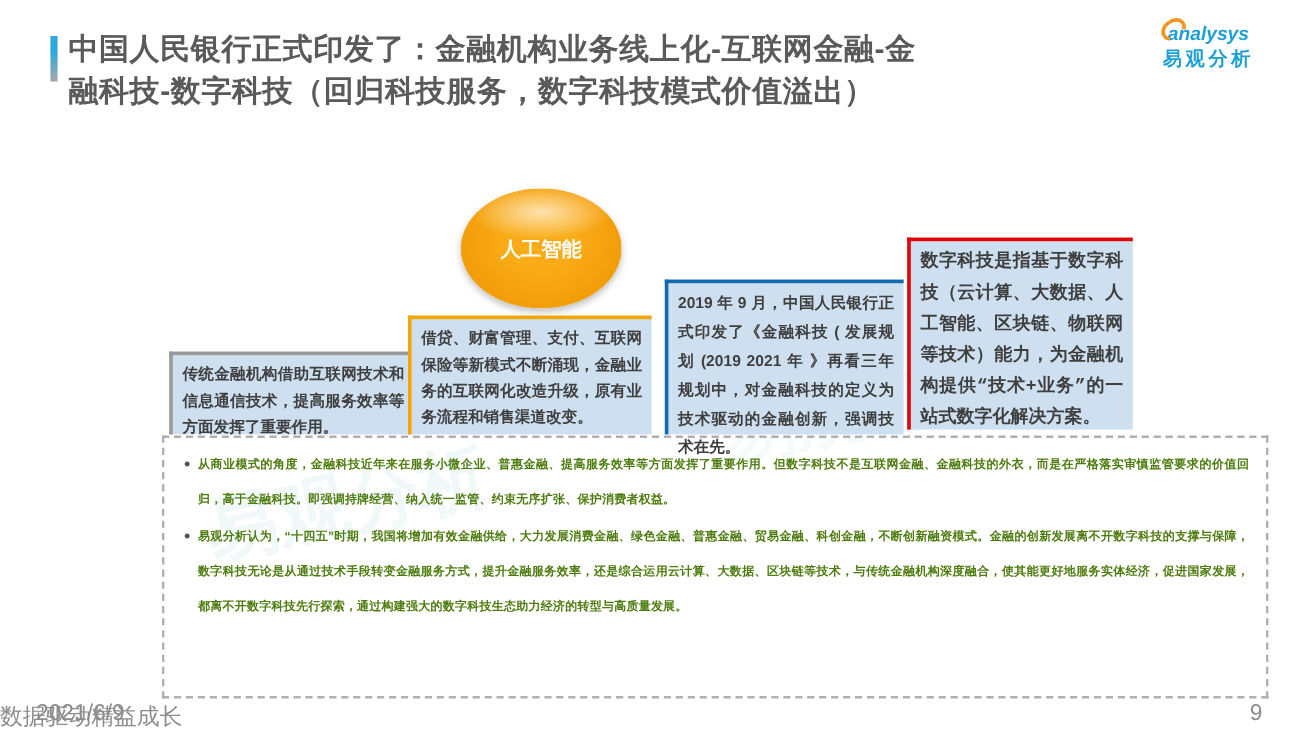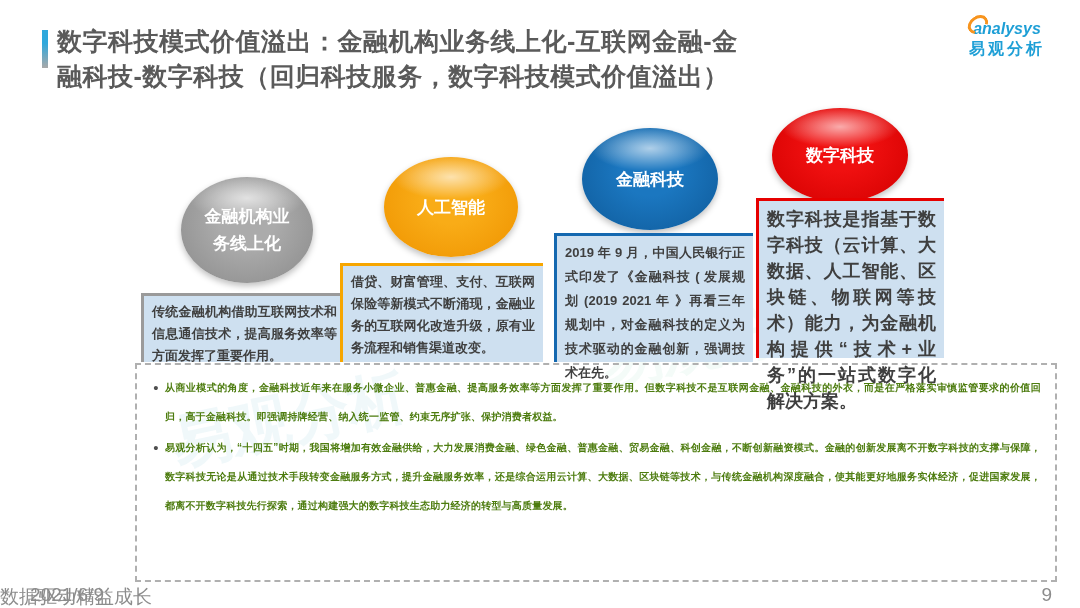--- a/index.html
+++ b/index.html
@@ -66,22 +66,22 @@
     position:absolute; background:var(--step-bg);
     font-size:13px; line-height:22px; color:#3f3f3f;
     text-align:justify; padding:5px 8px 0 8px; font-weight:600;
   }
   .step-1 { left:141px; top:293px; width:204px; height:69px;
             border-top:3px solid #9a9a9a; border-left:3px solid #9a9a9a; }
   .step-2 { left:340px; top:263px; width:203px; height:99px;
             border-top:3px solid var(--orange); border-left:3px solid var(--orange); }
   .step-3 { left:554px; top:233px; width:199px; height:129px; line-height:24px;
             border-top:3px solid var(--blue); border-left:3px solid var(--blue); }
-  .step-4 { left:756px; top:198px; width:188px; height:160px; font-size:18px; line-height:26px;
-            border-top:3px solid var(--red); border-left:3px solid var(--red); }
+  .step-4 { left:756px; top:198px; width:188px; height:160px; font-size:15px; line-height:26px;
+            border-top:3px solid var(--red); border-left:3px solid var(--red);font-family:Liberation Mono, monospace; }
 
   
   .summary-box {
     position:absolute; left:135px; top:363px; width:922px; height:219px;
     border:2px dashed #b0b0b0; padding:8px 14px 0 10px;
   }
   .bullet { display:flex; margin-bottom:2px; }
   .bullet-dot { width:18px; flex:0 0 18px; color:#4f4f4f; font-size:15px; line-height:29px; text-align:center; }
   .bullet-text {
     flex:1; font-size:10px; font-weight:bold; color:#4d7c0f;
@@ -100,37 +100,33 @@
 </head>
 <body>
 
 <div id="slide">
 
   <div class="watermark wm1">易观分析</div>
   <div class="watermark wm2">易观分析</div>
 
   <div class="accent-bar"></div>
   <div class="title">
-    <span>数字科技模式价值溢出：金融机构业务线上化-互联网金融-金</span><br>
+    <span>中国人民银行正式印发了：金融机构业务线上化-互联网金融-金</span><br>
     <span>融科技-数字科技（回归科技服务，数字科技模式价值溢出）</span>
   </div>
 
   <div class="logo">
     <span class="logo-row">
       <span class="logo-swoosh"></span>
       <span class="logo-text">analysys</span>
     </span>
     <div class="logo-sub">易观分析</div>
   </div>
 
-  <div class="bubble bubble-gray">金融机构业
-务线上化</div>
   <div class="bubble bubble-orange">人工智能</div>
-  <div class="bubble bubble-blue">金融科技</div>
-  <div class="bubble bubble-red">数字科技</div>
 
   <div class="step step-1">传统金融机构借助互联网技术和信息通信技术，提高服务效率等方面发挥了重要作用。</div>
   <div class="step step-2">借贷、财富管理、支付、互联网保险等新模式不断涌现，金融业务的互联网化改造升级，原有业务流程和销售渠道改变。</div>
   <div class="step step-3">2019 年 9 月，中国人民银行正式印发了《金融科技 ( 发展规划 (2019 2021 年 》再看三年规划中，对金融科技的定义为技术驱动的金融创新，强调技术在先。</div>
   <div class="step step-4">数字科技是指基于数字科技（云计算、大数据、人工智能、区块链、物联网等技术）能力，为金融机构提供“技术+业务”的一站式数字化解决方案。</div>
 
   <div class="summary-box">
     <div class="bullet">
       <span class="bullet-dot">•</span>
       <div class="bullet-text">从商业模式的角度，金融科技近年来在服务小微企业、普惠金融、提高服务效率等方面发挥了重要作用。但数字科技不是互联网金融、金融科技的外衣，而是在严格落实审慎监管要求的价值回归，高于金融科技。即强调持牌经营、纳入统一监管、约束无序扩张、保护消费者权益。</div>

